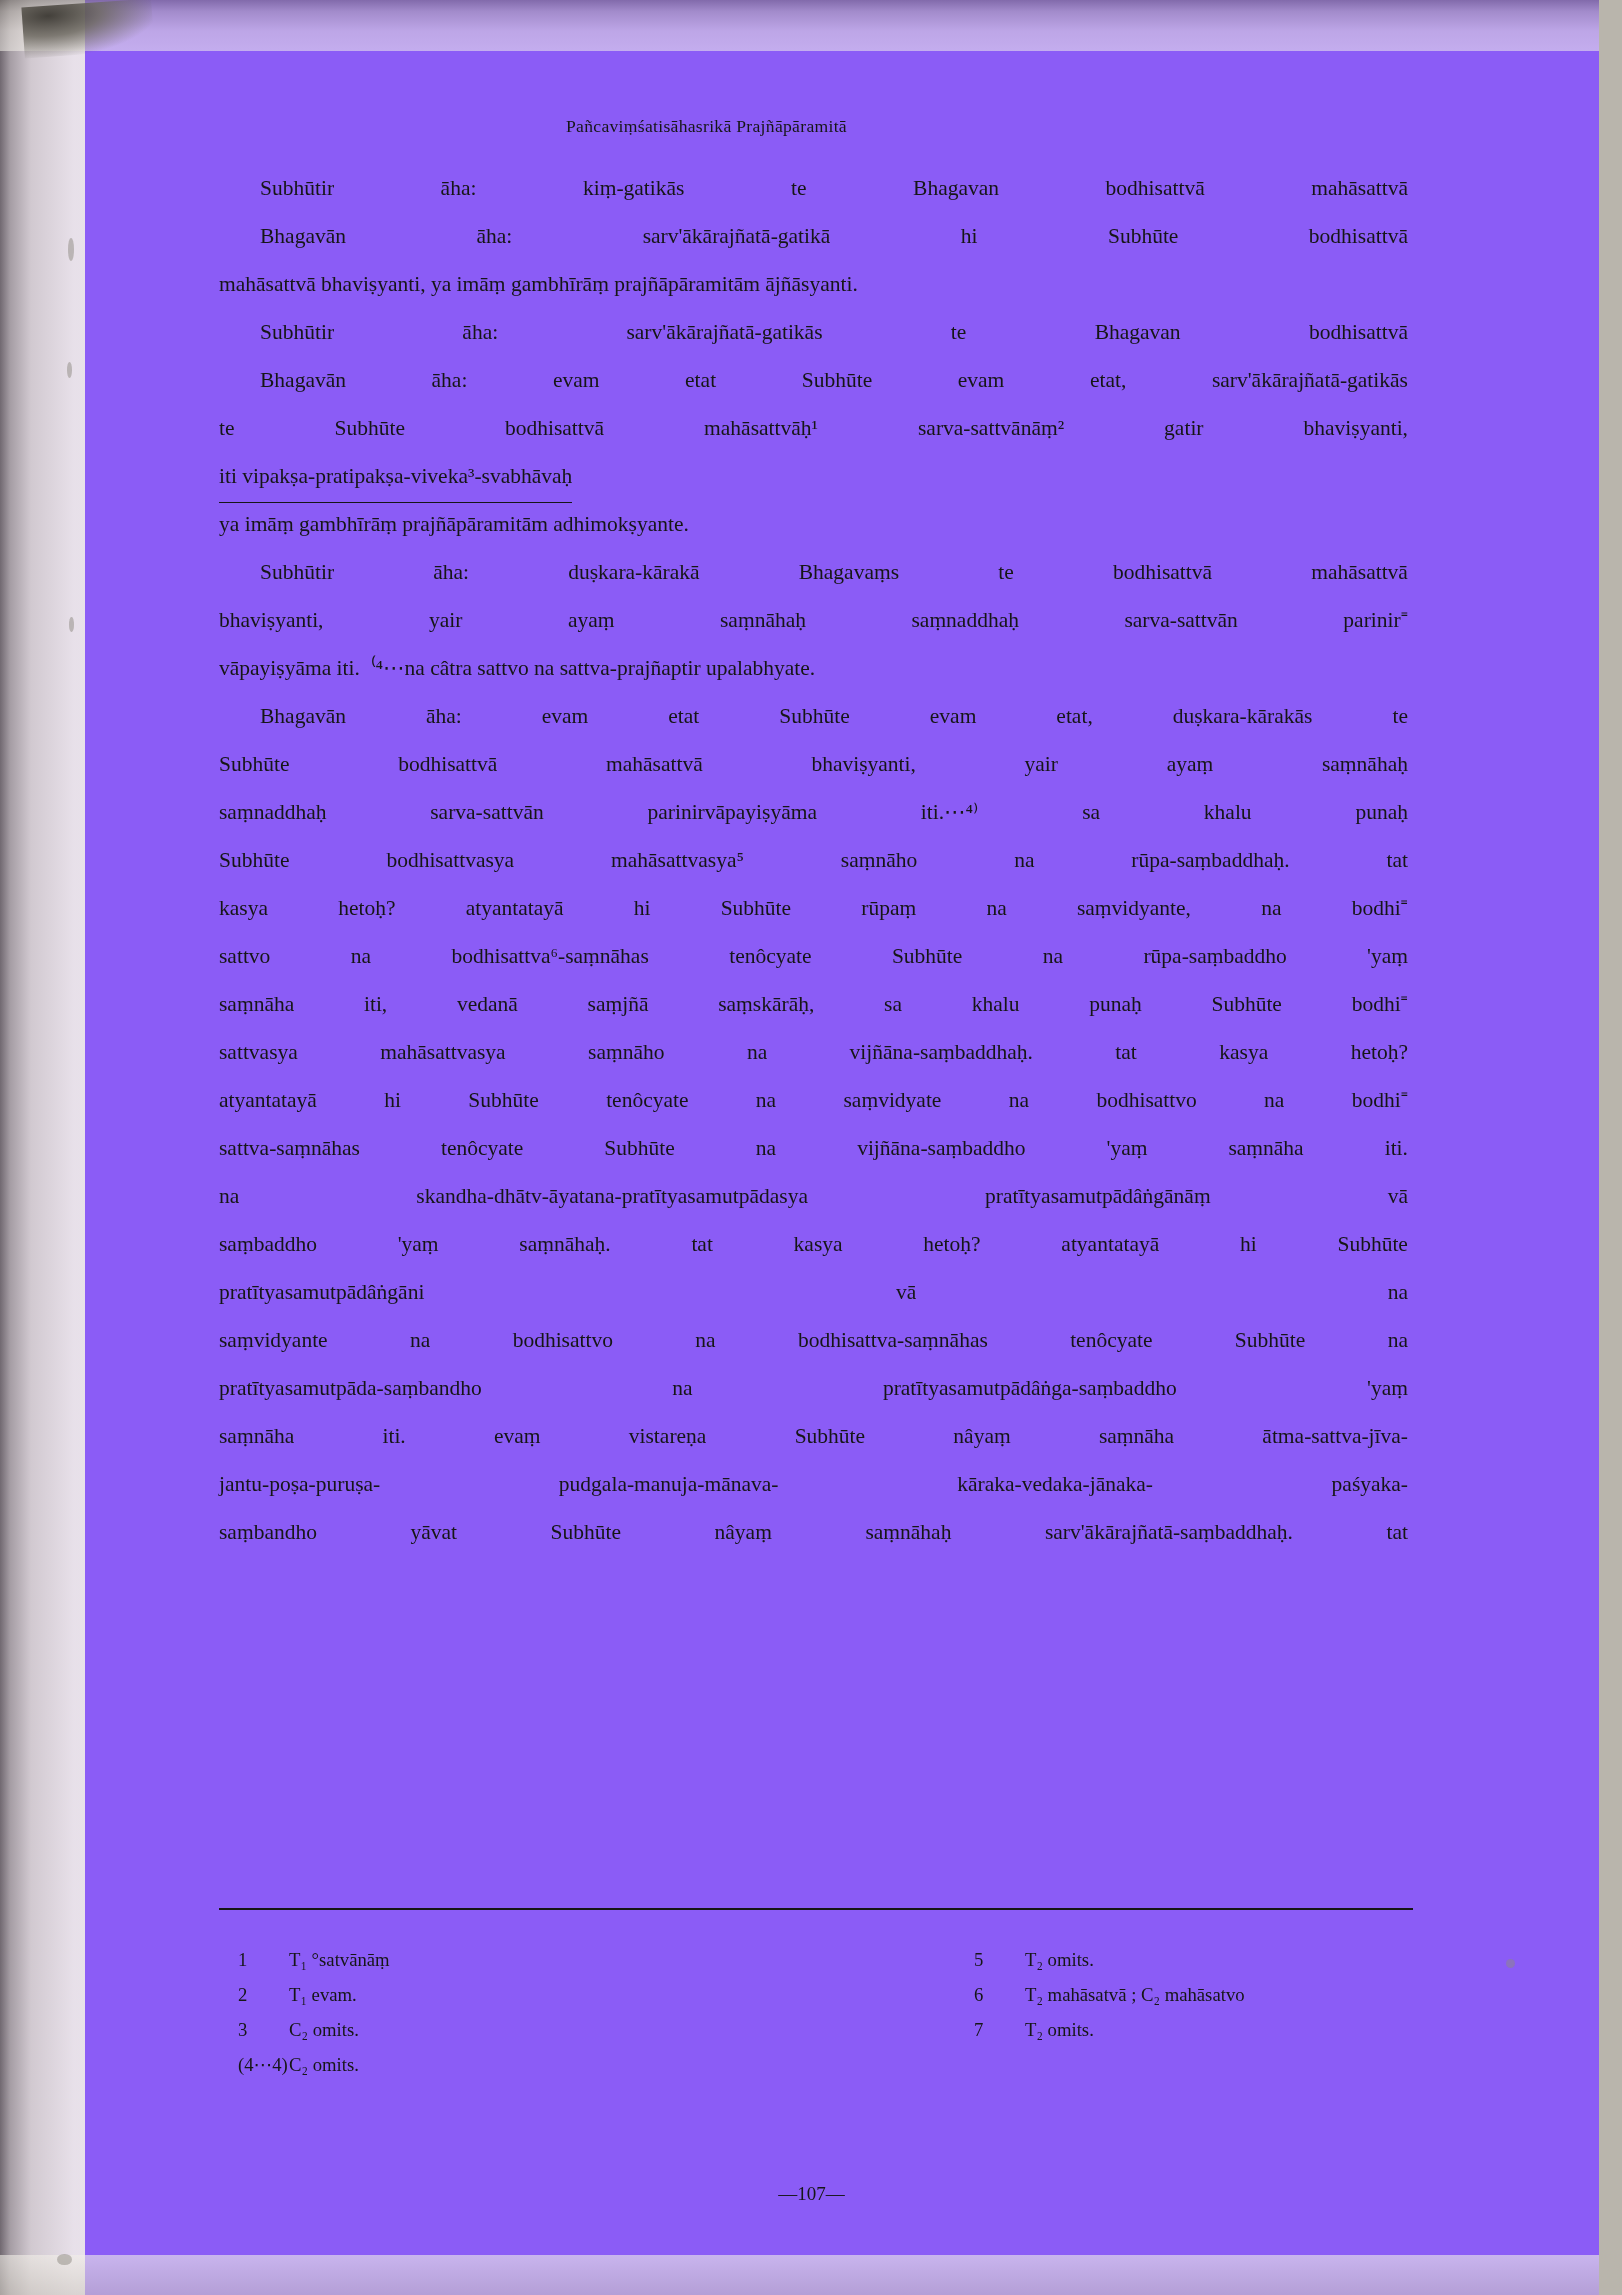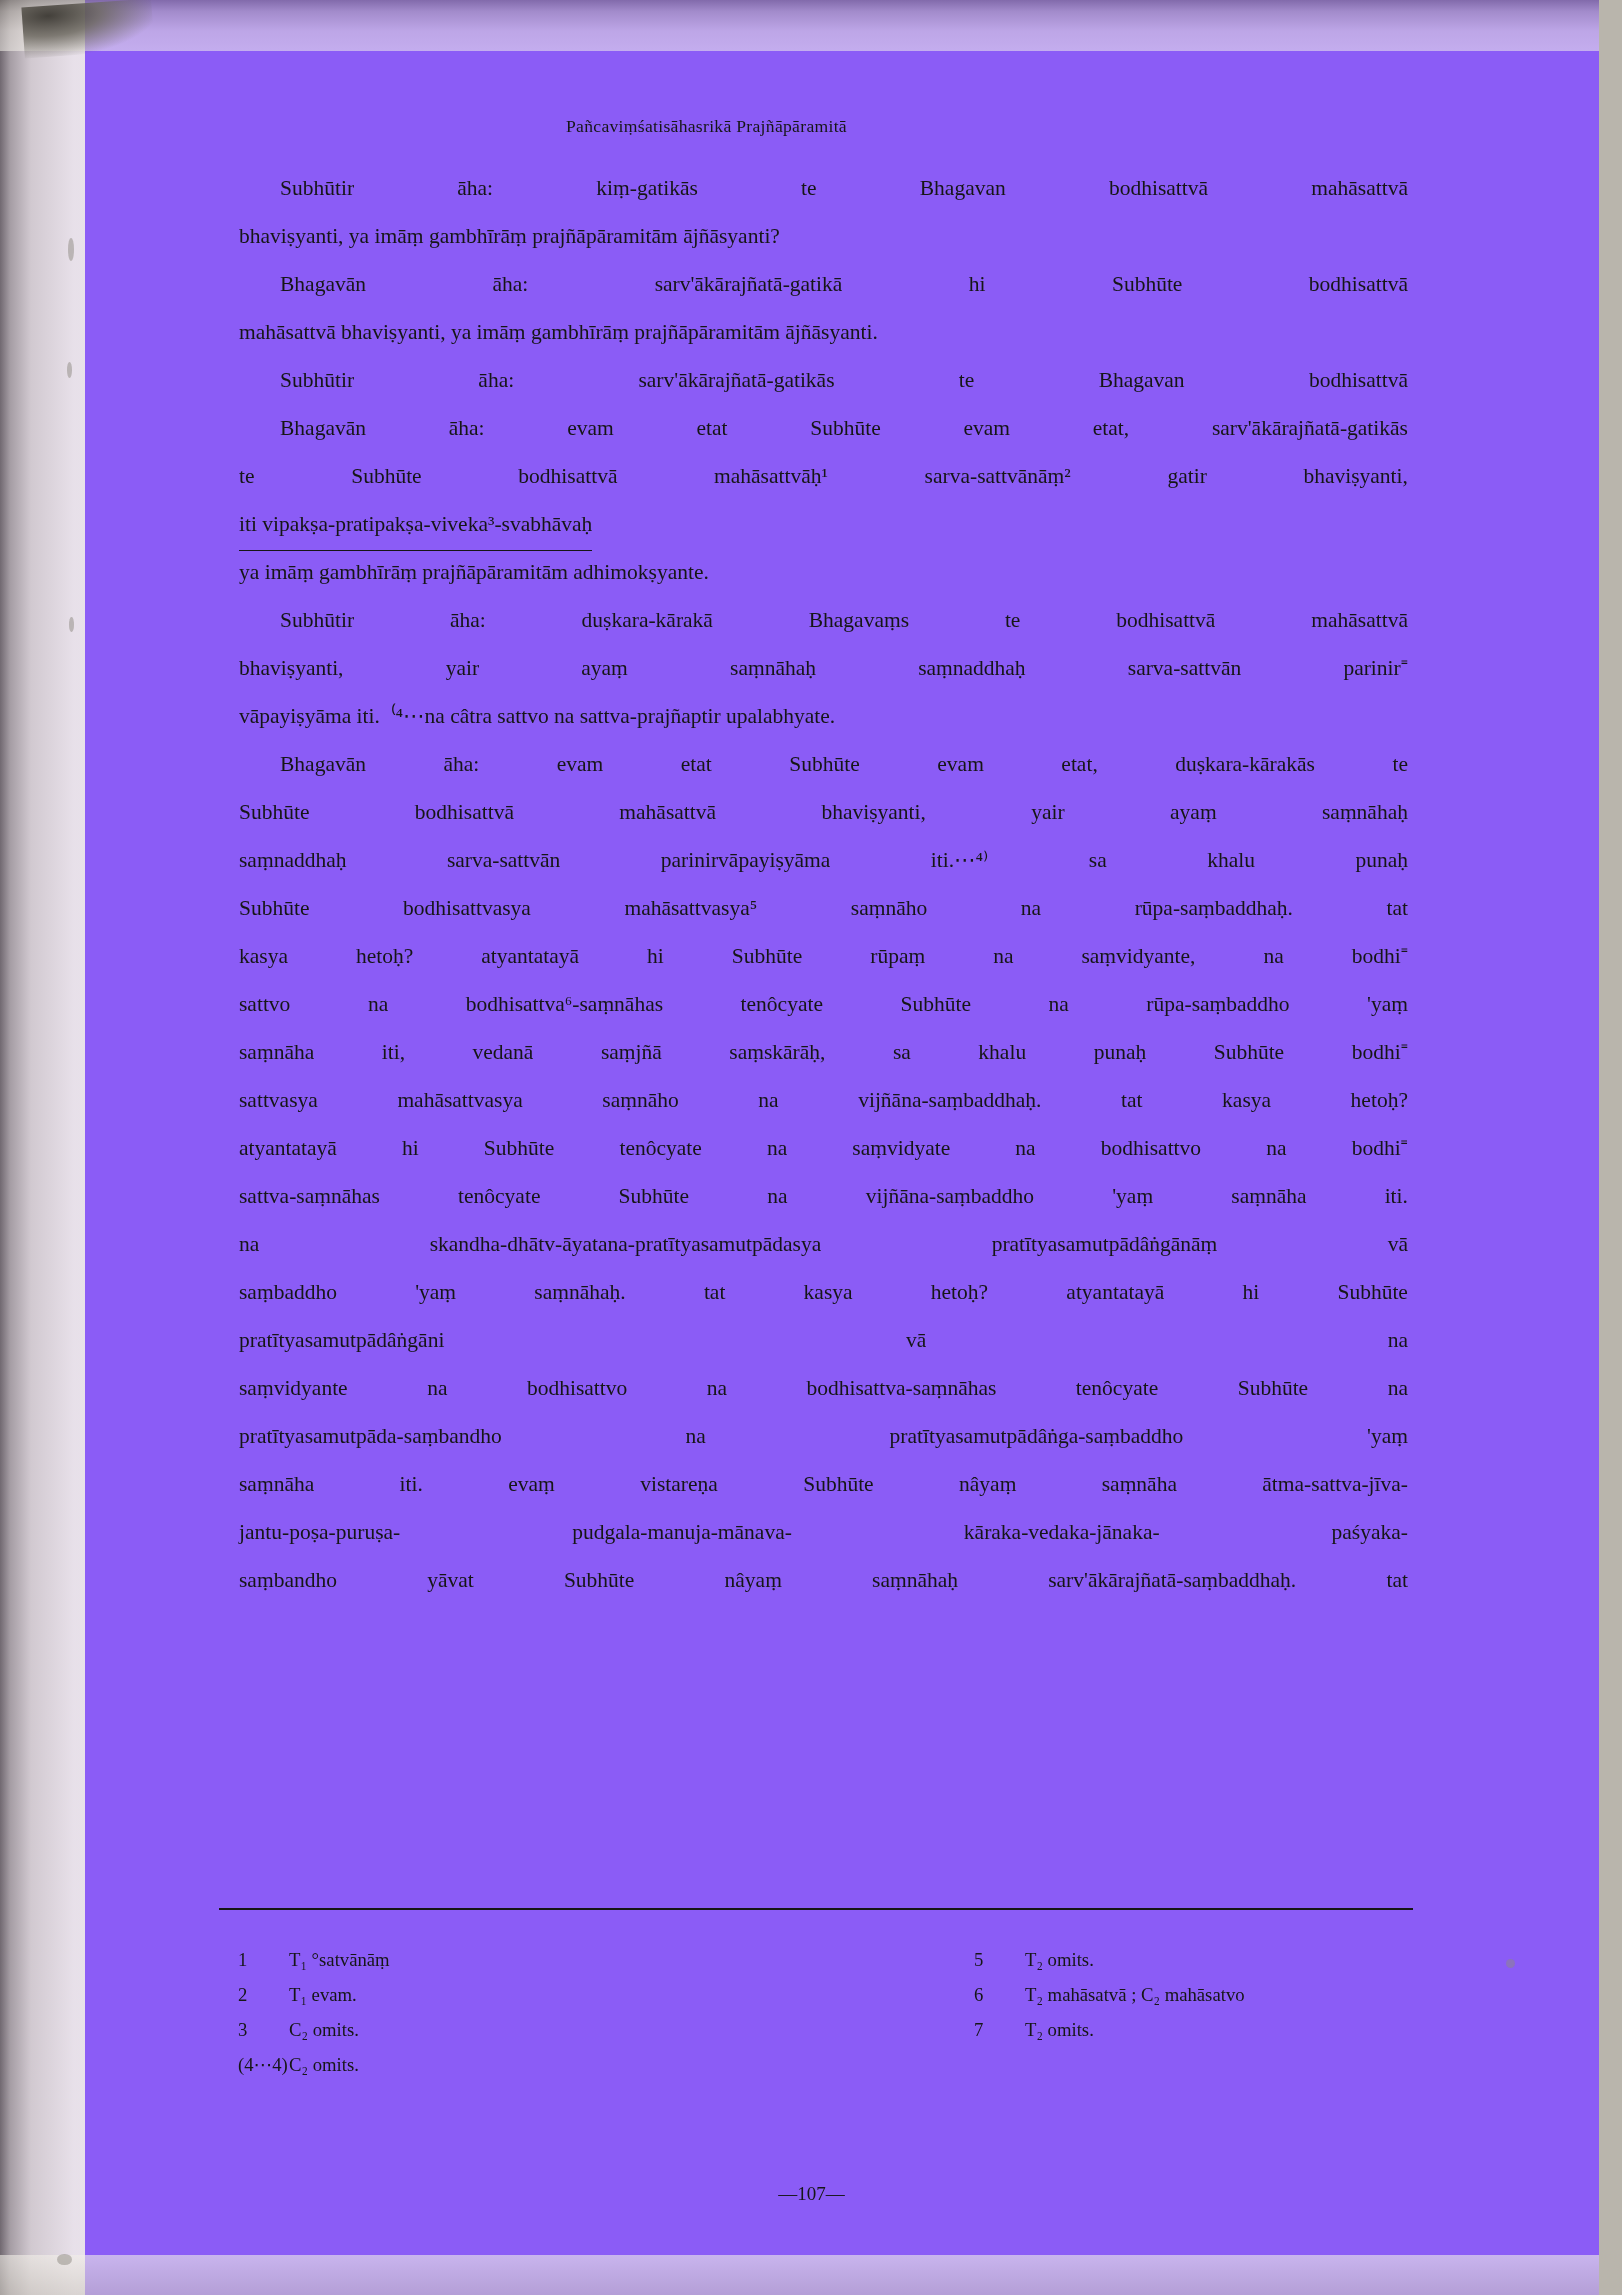--- a/index.html
+++ b/index.html
@@ -74,21 +74,20 @@
 
   
   .ln {
     display: flex;
     justify-content: space-between;
     font-size: 21.5px;
     line-height: 48px;
     height: 48px;
     white-space: pre;
     position: relative;
-    margin-left: 20px;
   }
   .ln.nojust { display: block; }
   .ln .w { white-space: pre; }
   .ln.ind { padding-left: 41px; }
   .underline-text {
     border-bottom: 1.1px solid #161616;
     padding-bottom: 2.3px;
     display: inline-block;
   }
 
@@ -145,21 +144,20 @@
   <div class="spot" style="left:69px;top:617px;width:4.5px;height:14.7px;"></div>
   <div class="spot" style="left:1506px;top:1959px;width:9px;height:9px;"></div>
   <div class="spot" style="left:57px;top:2254px;width:14.7px;height:11.3px;"></div>
 
   <div class="content">
 
     <div class="running-head">Pañcaviṃśatisāhasrikā Prajñāpāramitā</div>
 
     <div class="body-block" id="body-lines">
         <div class="ln ind"><span class="w">Subhūtir</span><span class="w">āha:</span><span class="w">kiṃ-gatikās</span><span class="w">te</span><span class="w">Bhagavan</span><span class="w">bodhisattvā</span><span class="w">mahāsattvā</span></div>
-        <div class="ln nojust">bhaviṣyanti, ya imāṃ gambhīrāṃ prajñāpāramitām ājñāsyanti?</div>
         <div class="ln ind"><span class="w">Bhagavān</span><span class="w">āha:</span><span class="w">sarv'ākārajñatā-gatikā</span><span class="w">hi</span><span class="w">Subhūte</span><span class="w">bodhisattvā</span></div>
         <div class="ln nojust">mahāsattvā bhaviṣyanti, ya imāṃ gambhīrāṃ prajñāpāramitām ājñāsyanti.</div>
         <div class="ln ind"><span class="w">Subhūtir</span><span class="w">āha:</span><span class="w">sarv'ākārajñatā-gatikās</span><span class="w">te</span><span class="w">Bhagavan</span><span class="w">bodhisattvā</span></div>
         <div class="ln ind"><span class="w">Bhagavān</span><span class="w">āha:</span><span class="w">evam</span><span class="w">etat</span><span class="w">Subhūte</span><span class="w">evam</span><span class="w">etat,</span><span class="w">sarv'ākārajñatā-gatikās</span></div>
         <div class="ln"><span class="w">te</span><span class="w">Subhūte</span><span class="w">bodhisattvā</span><span class="w">mahāsattvāḥ¹</span><span class="w">sarva-sattvānāṃ²</span><span class="w">gatir</span><span class="w">bhaviṣyanti,</span></div>
         <div class="ln nojust"><span class="underline-text">iti vipakṣa-pratipakṣa-viveka³-svabhāvaḥ</span></div>
         <div class="ln nojust">ya imāṃ gambhīrāṃ prajñāpāramitām adhimokṣyante.</div>
         <div class="ln ind"><span class="w">Subhūtir</span><span class="w">āha:</span><span class="w">duṣkara-kārakā</span><span class="w">Bhagavaṃs</span><span class="w">te</span><span class="w">bodhisattvā</span><span class="w">mahāsattvā</span></div>
         <div class="ln"><span class="w">bhaviṣyanti,</span><span class="w">yair</span><span class="w">ayaṃ</span><span class="w">saṃnāhaḥ</span><span class="w">saṃnaddhaḥ</span><span class="w">sarva-sattvān</span><span class="w">parinir⁼</span></div>
         <div class="ln nojust">vāpayiṣyāma iti.  ⁽⁴⋯na câtra sattvo na sattva-prajñaptir upalabhyate.</div>

